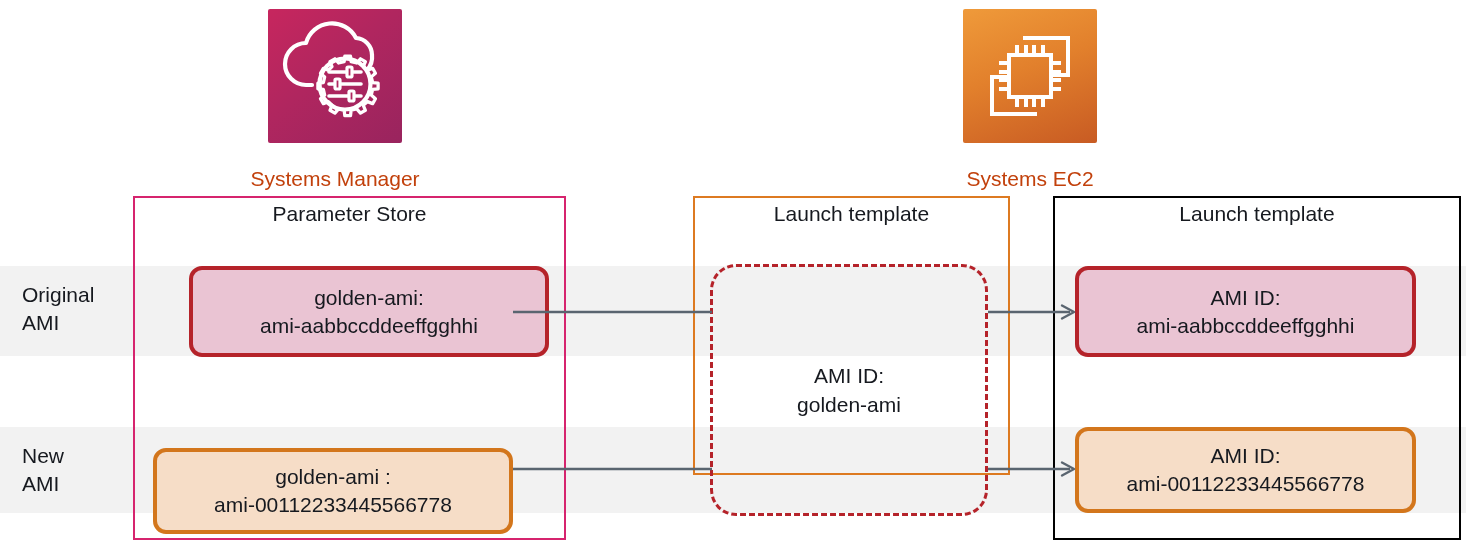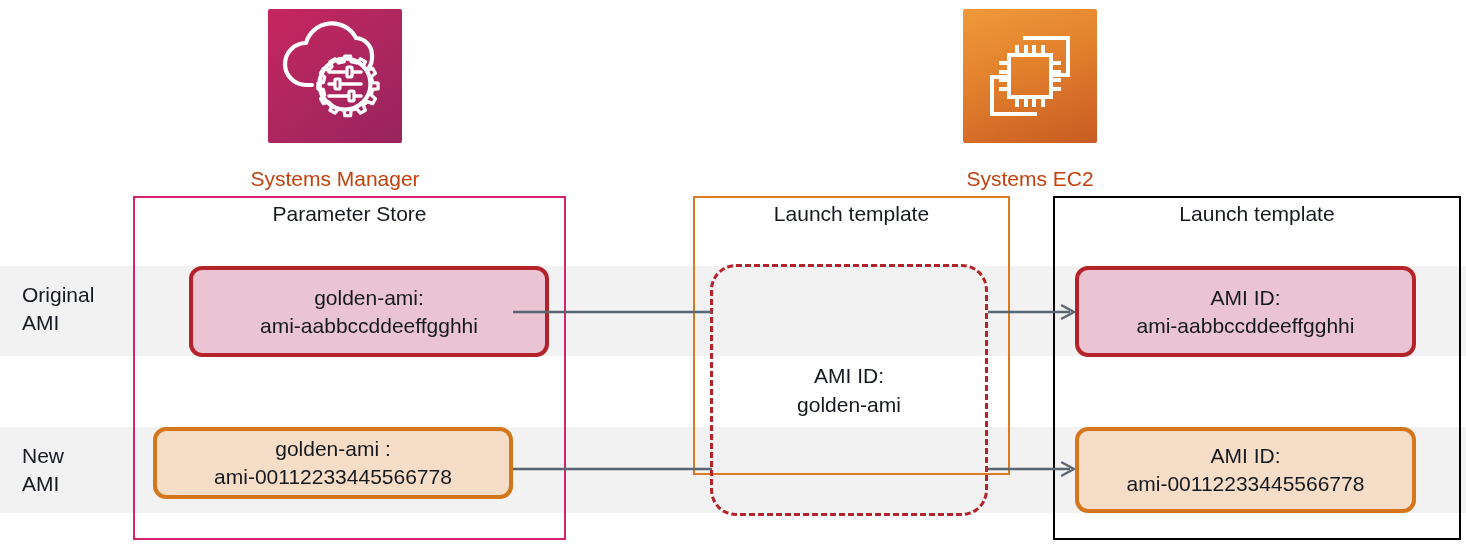--- a/index.html
+++ b/index.html
@@ -109,21 +109,21 @@
   .chip-red {
     background: #eac4d3;
     border: 4px solid #b5232a;
   }
   .chip-orange {
     background: #f6ddc7;
     border: 4px solid #d3761c;
   }
 
   #chip-ps-original { left: 153px; top: 266px; width: 360px; height: 91px; margin-left: 36px; }
-  #chip-ps-new      { left: 153px; top: 427px; width: 360px; height: 72px; }
+  #chip-ps-new      { left: 153px; top: 448px; width: 360px; height: 86px; }
   #chip-li-original { left: 1075px; top: 266px; width: 341px; height: 91px; }
   #chip-li-new      { left: 1075px; top: 427px; width: 341px; height: 86px; }
 
   
   #chip-template {
     position: absolute;
     left: 710px;
     top: 264px;
     width: 278px;
     height: 252px;

